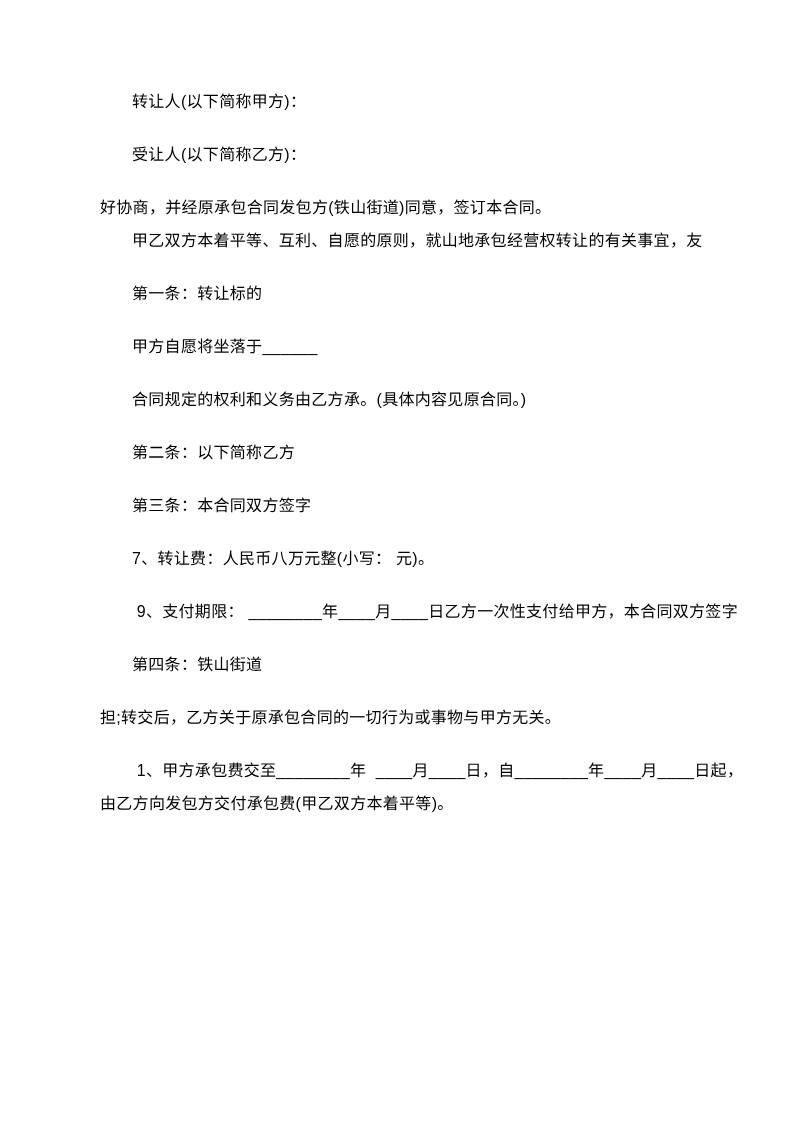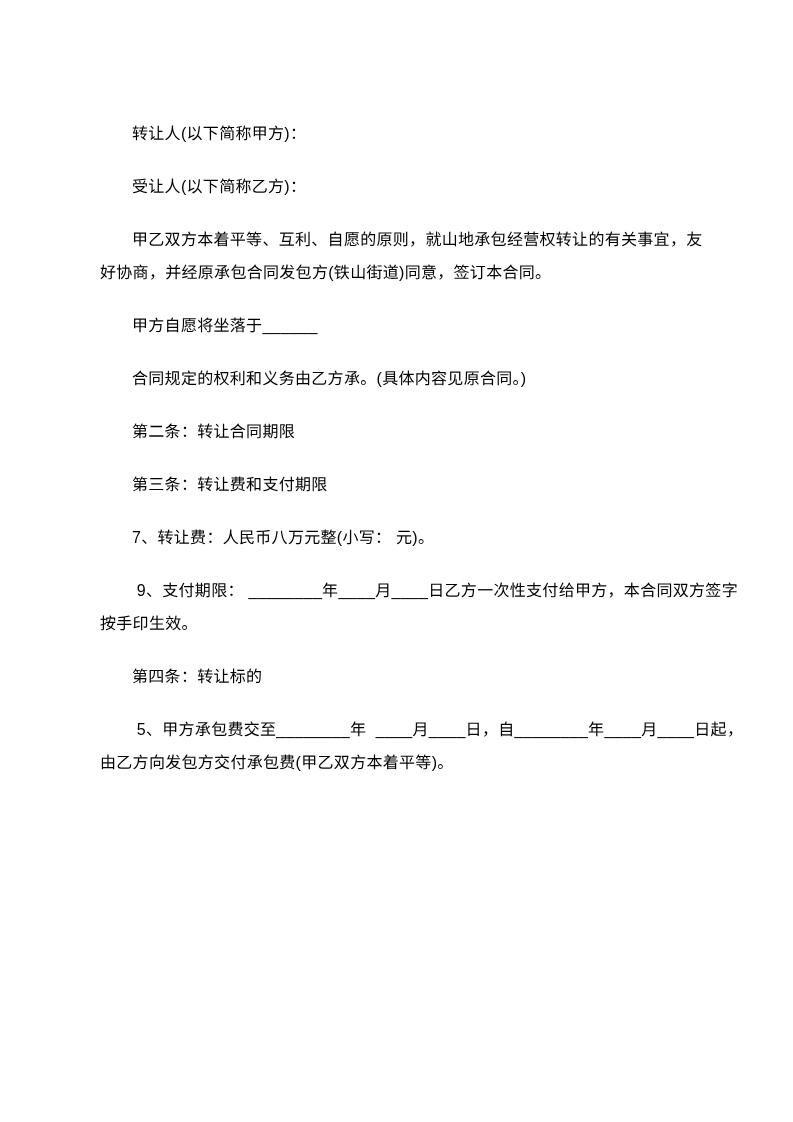--- a/index.html
+++ b/index.html
@@ -6,21 +6,21 @@
   .page {
     position: relative;
     width: 793px;
     height: 1122px;
     background: #ffffff;
     overflow: hidden;
     font-family: "Liberation Sans", sans-serif;
     color: #000000;
   }
   .doc {
-    padding: 117px 90px 0 100px;
+    padding: 85px 90px 0 100px;
     font-size: 16px;
   }
   .para { margin: 0 0 20px 0; padding: 0; }
   .line {
     display: block;
     white-space: pre;
     line-height: 33px;
     letter-spacing: 0.3px;
   }
   .line.indent { padding-left: 32px; }
@@ -33,58 +33,61 @@
 
     <p class="para">
       <span class="line indent">转让人(以下简称甲方)：</span>
     </p>
 
     <p class="para">
       <span class="line indent">受让人(以下简称乙方)：</span>
     </p>
 
     <p class="para">
+      <span class="line">好协商，并经原承包合同发包方(铁山街道)同意，签订本合同。</span>
       <span class="line indent">甲乙双方本着平等、互利、自愿的原则，就山地承包经营权转让的有关事宜，友</span>
-      <span class="line">好协商，并经原承包合同发包方(铁山街道)同意，签订本合同。</span>
     </p>
 
+    <p class="para">
+      <span class="line indent">第一条：转让标的</span>
+    </p>
 
     <p class="para">
       <span class="line indent">甲方自愿将坐落于______</span>
     </p>
 
     <p class="para">
       <span class="line indent">合同规定的权利和义务由乙方承。(具体内容见原合同。)</span>
     </p>
 
     <p class="para">
-      <span class="line indent">第二条：转让合同期限</span>
+      <span class="line indent">第二条：以下简称乙方</span>
     </p>
 
 
     <p class="para">
-      <span class="line indent">第三条：转让费和支付期限</span>
+      <span class="line indent">第三条：本合同双方签字</span>
     </p>
 
     <p class="para">
       <span class="line indent">7、转让费：人民币八万元整(小写： 元)。</span>
     </p>
 
     <p class="para">
       <span class="line indent"> 9、支付期限： ________年____月____日乙方一次性支付给甲方，本合同双方签字</span>
-      <span class="line">按手印生效。</span>
     </p>
 
     <p class="para">
-      <span class="line indent">第四条：转让标的</span>
+      <span class="line indent">第四条：铁山街道</span>
     </p>
 
     <p class="para">
+      <span class="line">担;转交后，乙方关于原承包合同的一切行为或事物与甲方无关。</span>
     </p>
 
 
     <p class="para">
-      <span class="line indent"> 5、甲方承包费交至________年  ____月____日，自________年____月____日起，</span>
+      <span class="line indent"> 1、甲方承包费交至________年  ____月____日，自________年____月____日起，</span>
       <span class="line">由乙方向发包方交付承包费(甲乙双方本着平等)。</span>
     </p>
 
   </div>
 </div>
 
 </body></html>

